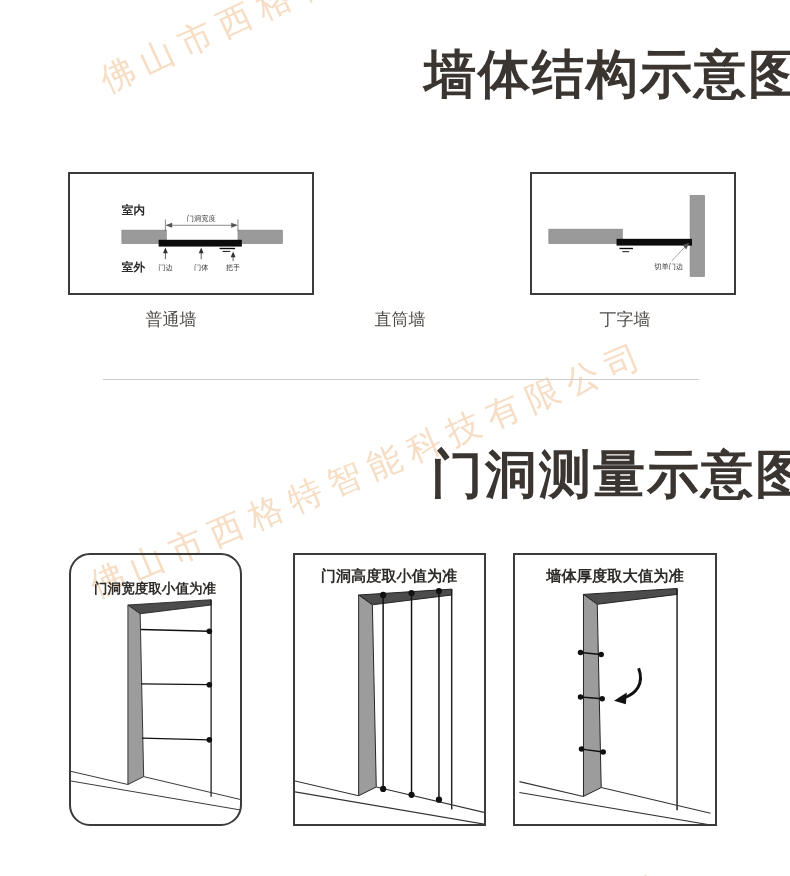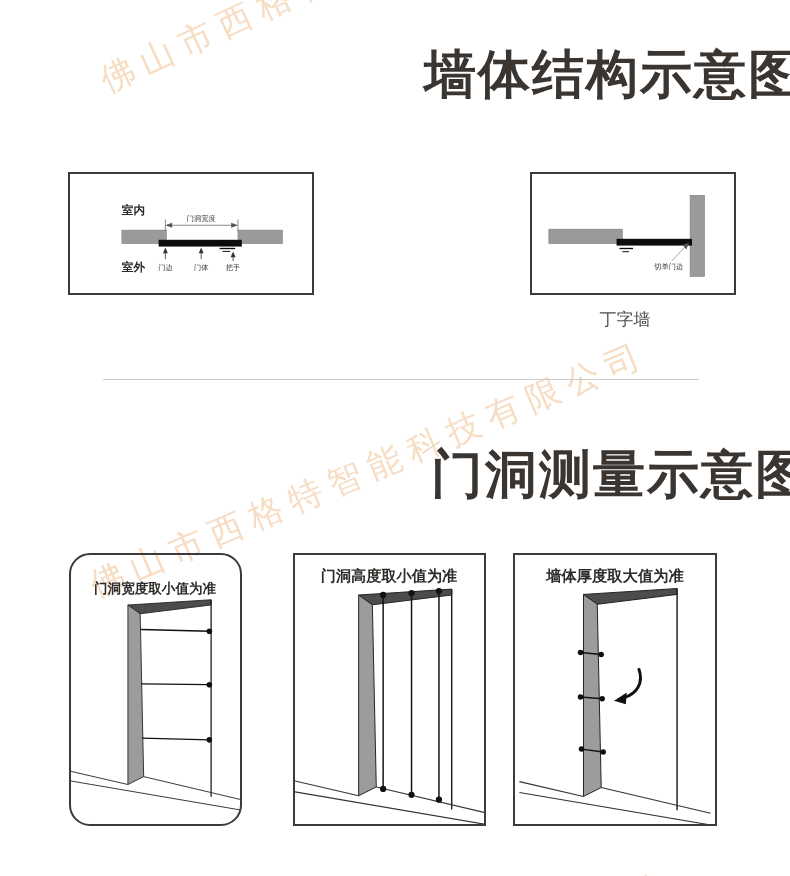--- a/index.html
+++ b/index.html
@@ -90,20 +90,22 @@
         <g stroke="#0c0c0c">
           <line x1="89" y1="77" x2="103" y2="77" stroke-width="1.4"></line>
           <line x1="92" y1="80.3" x2="99" y2="80.3" stroke-width="1"></line>
         </g>
         <line x1="143" y1="90" x2="157" y2="75" stroke="#888" stroke-width="0.8"></line>
         <polygon points="161,71 154.5,73.5 158,78" fill="#555"></polygon>
         <text x="140" y="98" font-size="7.5" fill="#333" text-anchor="middle">切单门边</text>
       </svg>
     </div>
 
+    <div class="caption cap1">普通墙</div>
+    <div class="caption cap2">直筒墙</div>
     <div class="caption cap3">丁字墙</div>
 
     <div class="divider"></div>
 
     <div class="sec-title t2">门洞测量示意图</div>
 
     <div class="panel-box mb1">
       <svg viewBox="0 0 193 273">
         <text x="96" y="26" font-size="15.5" font-weight="bold" fill="#2e2b29" text-anchor="middle">门洞宽度取小值为准</text>
         <g>

